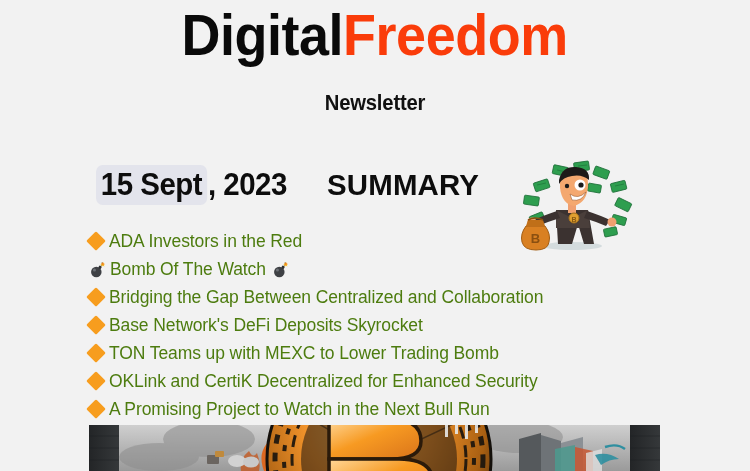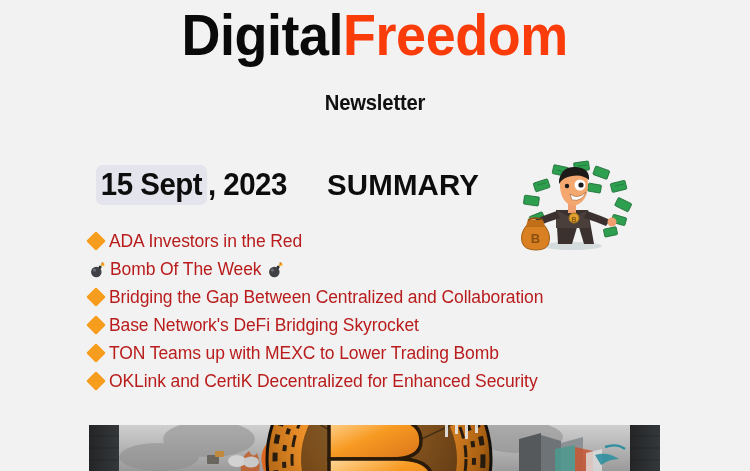--- a/index.html
+++ b/index.html
@@ -98,21 +98,21 @@
     position:absolute;
     top:227px; left:89px;
     width:580px;
     list-style:none;
   }
   .headline-item {
     display:flex;
     align-items:center;
     height:28px;
     font-size:17.5px;
-    color:#b91c1c;
+    color:#4d7c0f;
     letter-spacing:-0.1px;
     white-space:nowrap;
   }
   .bullet-diamond {
     display:inline-block;
     width:14px; height:14px;
     background:#f79d1e;
     transform:rotate(45deg);
     margin-right:6px;
     flex:0 0 auto;
@@ -216,47 +216,51 @@
         <span class="bullet-bomb">
           <svg viewBox="0 0 20 20" width="17" height="17">
             <circle cx="8.6" cy="13" r="6.2" fill="#3f4145"></circle>
             <circle cx="6.4" cy="10.6" r="1.8" fill="#6d7076"></circle>
             <rect x="11.3" y="5.6" width="3.4" height="3.6" rx="1" fill="#2e3033" transform="rotate(28 13 7.4)"></rect>
             <path d="M14.2 5.4 Q16.4 3.4 15.4 1.4" fill="none" stroke="#8a6a3a" stroke-width="1.4"></path>
             <path d="M15.2 2.6 l1.6 -1.4 l0.4 1.9 l1.8 0.2 l-1.4 1.4 l0.5 1.8 l-1.8 -0.8 l-1.5 1.1 l0.1 -1.9 l-1.5 -1.1 Z" fill="#f5b92b"></path>
             <circle cx="16.3" cy="3.3" r="1" fill="#f26d1d"></circle>
           </svg>
         </span>
-        <span class="headline-text">Bomb Of The Week</span>
+        <span class="headline-text">Bomb Of The Watch</span>
         <span class="trail-bomb">
           <svg viewBox="0 0 20 20" width="17" height="17">
             <circle cx="8.6" cy="13" r="6.2" fill="#3f4145"></circle>
             <circle cx="6.4" cy="10.6" r="1.8" fill="#6d7076"></circle>
             <rect x="11.3" y="5.6" width="3.4" height="3.6" rx="1" fill="#2e3033" transform="rotate(28 13 7.4)"></rect>
             <path d="M14.2 5.4 Q16.4 3.4 15.4 1.4" fill="none" stroke="#8a6a3a" stroke-width="1.4"></path>
             <path d="M15.2 2.6 l1.6 -1.4 l0.4 1.9 l1.8 0.2 l-1.4 1.4 l0.5 1.8 l-1.8 -0.8 l-1.5 1.1 l0.1 -1.9 l-1.5 -1.1 Z" fill="#f5b92b"></path>
             <circle cx="16.3" cy="3.3" r="1" fill="#f26d1d"></circle>
           </svg>
         </span>
       </li>
       <li class="headline-item">
         <span class="bullet-diamond" style="background: rgb(247, 157, 30);"></span>
         <span class="headline-text">Bridging the Gap Between Centralized and Collaboration</span>
       </li>
       <li class="headline-item">
         <span class="bullet-diamond" style="background: rgb(247, 157, 30);"></span>
-        <span class="headline-text">Base Network's DeFi Bridging Skyrocket</span>
+        <span class="headline-text">Base Network's DeFi Deposits Skyrocket</span>
       </li>
       <li class="headline-item">
         <span class="bullet-diamond" style="background: rgb(247, 157, 30);"></span>
         <span class="headline-text">TON Teams up with MEXC to Lower Trading Bomb</span>
       </li>
       <li class="headline-item">
         <span class="bullet-diamond" style="background: rgb(247, 157, 30);"></span>
         <span class="headline-text">OKLink and CertiK Decentralized for Enhanced Security</span>
+      </li>
+      <li class="headline-item">
+        <span class="bullet-diamond" style="background: rgb(247, 157, 30);"></span>
+        <span class="headline-text">A Promising Project to Watch in the Next Bull Run</span>
       </li>
     </ul>
 
   <div class="hero">
     <svg width="571" height="46" viewBox="0 0 571 46" xmlns="http://www.w3.org/2000/svg">
       <defs>
         <linearGradient id="concrete" x1="0" y1="0" x2="0" y2="1">
           <stop offset="0%" stop-color="#cfcfcf"></stop>
           <stop offset="55%" stop-color="#b2b2b2"></stop>
           <stop offset="100%" stop-color="#9a9a9a"></stop>

